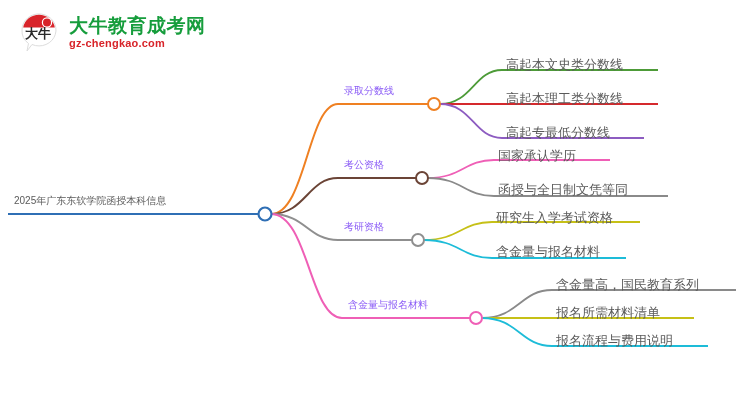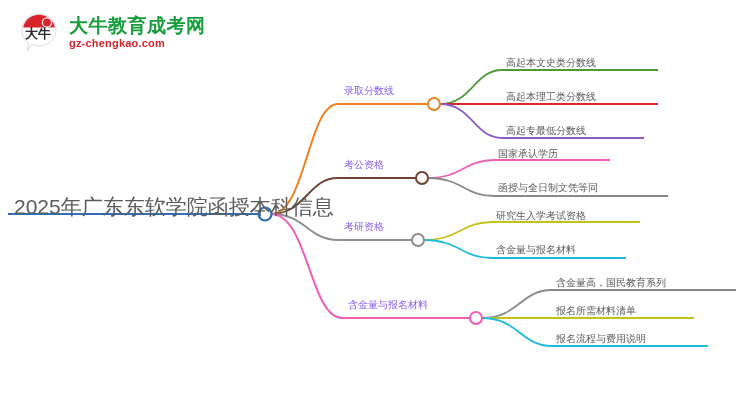--- a/index.html
+++ b/index.html
@@ -64,29 +64,29 @@
   }
 
   
   .node-label {
     position: absolute;
     color: #5a5a5a;
     white-space: nowrap;
     line-height: 1;
   }
   .root-label {
-    font-size: 21px;
+    font-size: 10px;
     color: #5a5a5a;
   }
   .branch-label {
     font-size: 10px;
     color: #8b5cf6;
   }
   .leaf-label {
-    font-size: 10px;
+    font-size: 13px;
     color: #5a5a5a;
     font-family: Liberation Serif, serif;
   }
 </style>
 </head>
 <body>
 
 <div id="canvas">
 
   <div class="logo-block">

